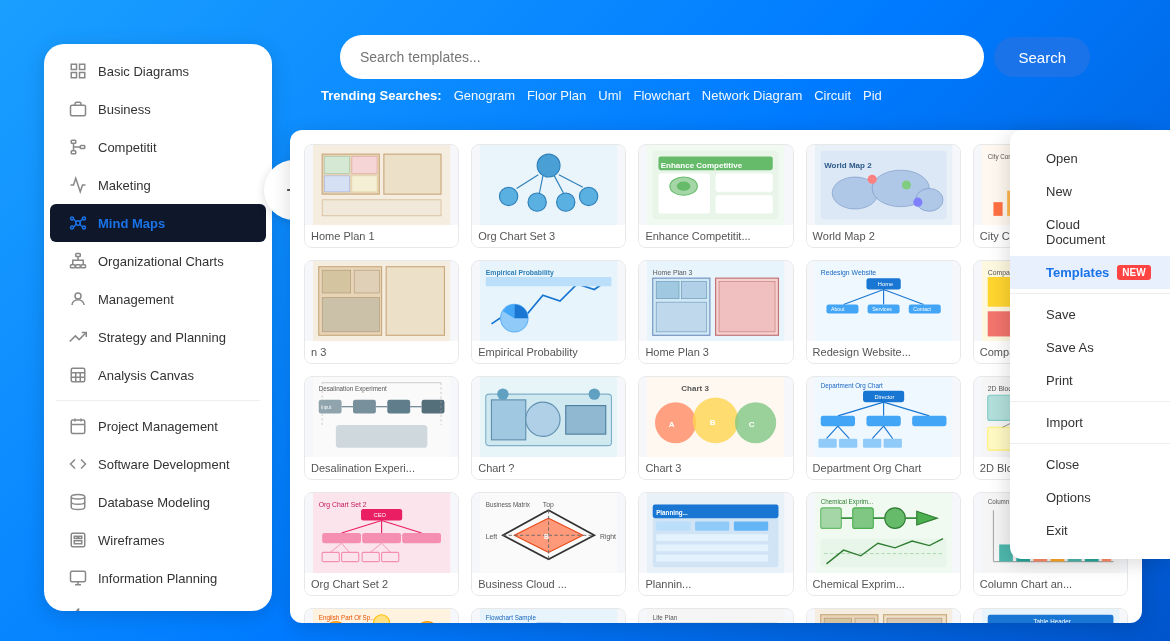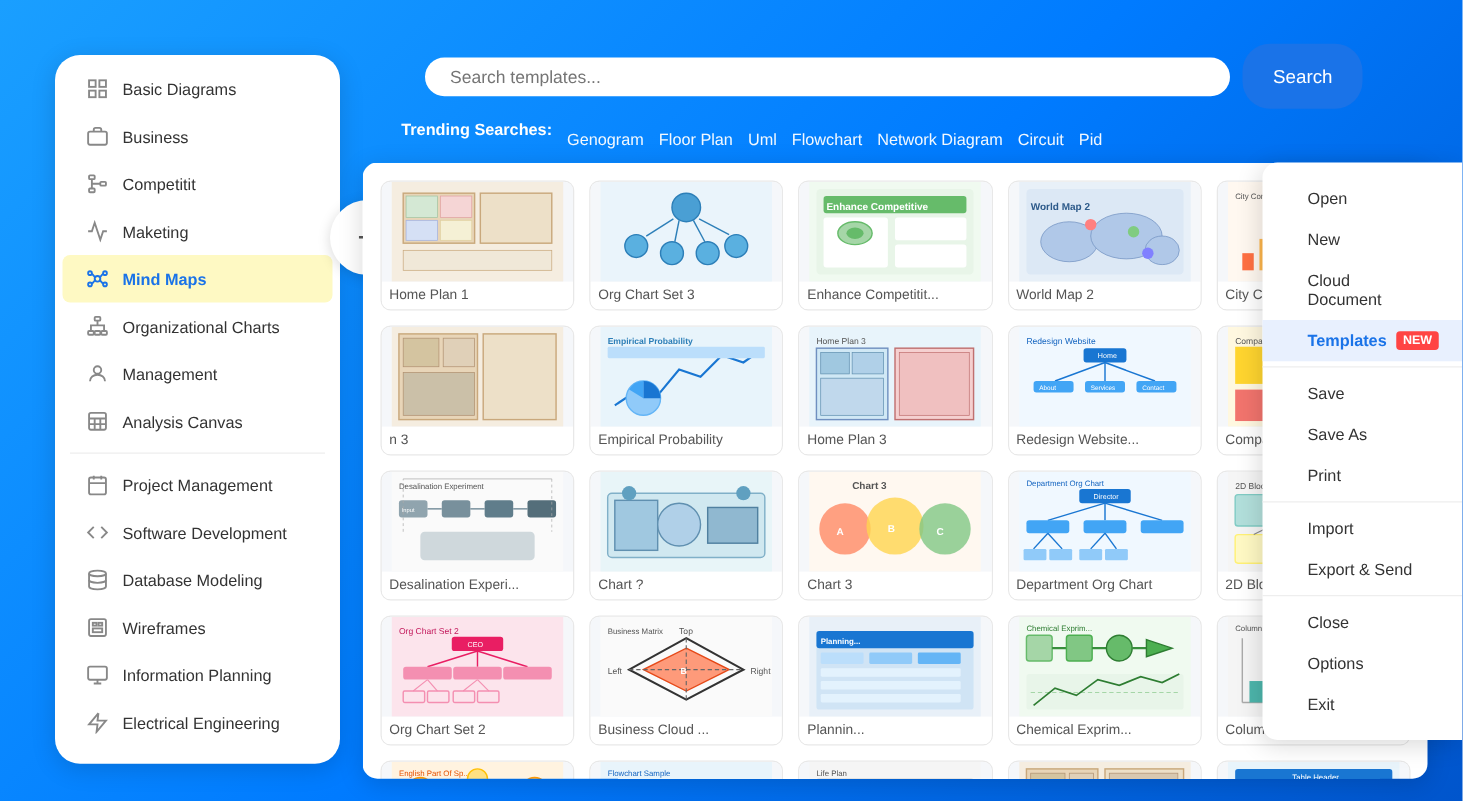--- a/index.html
+++ b/index.html
@@ -17,30 +17,30 @@
       position: absolute;
       top: 35px;
       left: 340px;
       right: 80px;
       display: flex;
       align-items: center;
       gap: 10px;
     }
     .search-input {
       flex: 1;
-      height: 31px;
+      height: 44px;
       border-radius: 22px;
       border: none;
       padding: 0 20px;
       font-size: 14px;
       outline: none;
       background: white;
     }
     .search-btn {
-      height: 52px;
+      height: 40px;
       padding: 0 24px;
       background: #1a73e8;
       color: white;
       border: none;
       border-radius: 22px;
       font-size: 15px;
       font-weight: 500;
       cursor: pointer;
     }
     .trending-row {
@@ -51,21 +51,20 @@
       align-items: center;
       gap: 12px;
       font-size: 13px;
       color: white;
     }
     .trending-label { font-weight: 600; }
     .trending-tag {
       color: white;
       cursor: pointer;
       opacity: 0.95;
-      margin-top: 16px;
     }
 
     
     .sidebar {
       position: absolute;
       left: 44px;
       top: 44px;
       bottom: 30px;
       width: 228px;
       background: white;
@@ -84,21 +83,21 @@
       display: flex;
       align-items: center;
       gap: 10px;
       padding: 9px 18px;
       cursor: pointer;
       font-size: 13px;
       color: #333;
       border-radius: 6px;
       margin: 0 6px;
     }
-    .sidebar-item.active { background: #fef9c3; color: #1a73e8; font-weight: 600; }
+    .sidebar-item.active { background: #0f172a; color: #1a73e8; font-weight: 600; }
     .sidebar-divider {
       height: 1px;
       background: #eee;
       margin: 6px 12px;
     }
     .sidebar-icon {
       width: 20px;
       height: 20px;
       display: flex;
       align-items: center;
@@ -293,20 +292,29 @@
       <span>Organizational Charts</span>
     </div>
     <div class="sidebar-item">
       <span class="sidebar-icon">
         <svg viewBox="0 0 24 24" fill="none" stroke="#888" stroke-width="2">
             <circle cx="12" cy="8" r="4"></circle>
             <path d="M4 20c0-4 3.6-7 8-7s8 3 8 7"></path>
           </svg>
       </span>
       <span>Management</span>
+    </div>
+    <div class="sidebar-item">
+      <span class="sidebar-icon">
+        <svg viewBox="0 0 24 24" fill="none" stroke="#888" stroke-width="2">
+            <polyline points="23 6 13.5 15.5 8.5 10.5 1 18"></polyline>
+            <polyline points="17 6 23 6 23 12"></polyline>
+          </svg>
+      </span>
+      <span>Strategy and Planning</span>
     </div>
     <div class="sidebar-item">
       <span class="sidebar-icon">
         <svg viewBox="0 0 24 24" fill="none" stroke="#888" stroke-width="2">
             <rect x="3" y="3" width="18" height="18" rx="2"></rect>
             <line x1="3" y1="9" x2="21" y2="9"></line>
             <line x1="3" y1="15" x2="21" y2="15"></line>
             <line x1="9" y1="9" x2="9" y2="21"></line>
             <line x1="15" y1="9" x2="15" y2="21"></line>
           </svg>
@@ -897,23 +905,20 @@
   <div class="right-menu-item">
     <span>Save As</span>
   </div>
   <div class="right-menu-item">
     <span>Print</span>
   </div>
   <div class="right-divider"></div>
   <div class="right-menu-item">
     <span>Import</span>
   </div>
-  <div class="right-menu-item">
-    <span>Export &amp; Send</span>
-  </div>
   <div class="right-divider"></div>
   <div class="right-menu-item">
     <span>Close</span>
   </div>
   <div class="right-menu-item">
     <span>Options</span>
   </div>
   <div class="right-menu-item">
     <span>Exit</span>
   </div>

